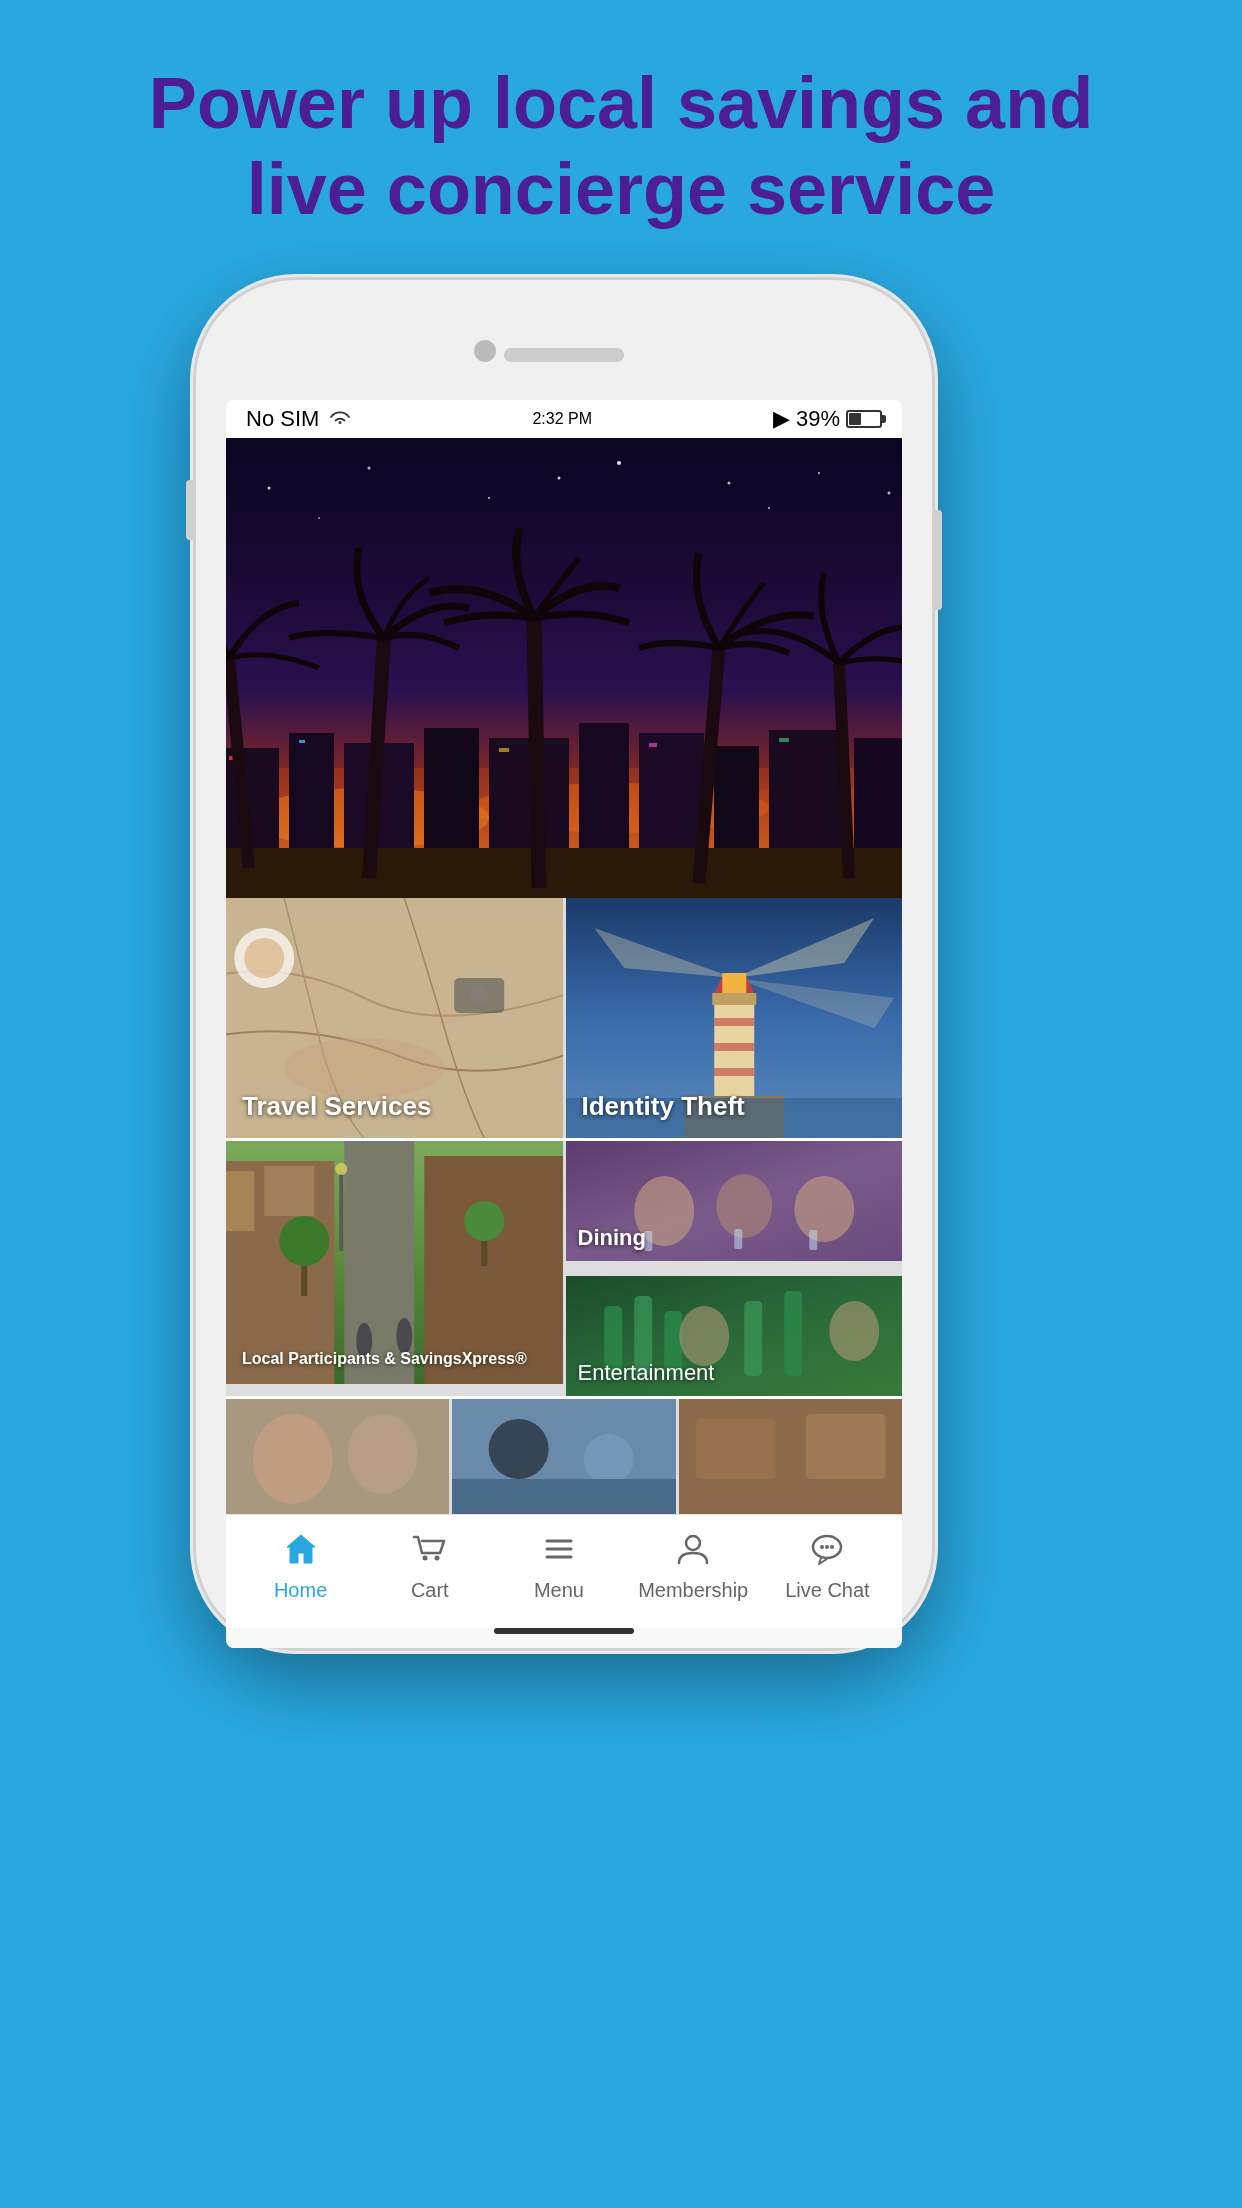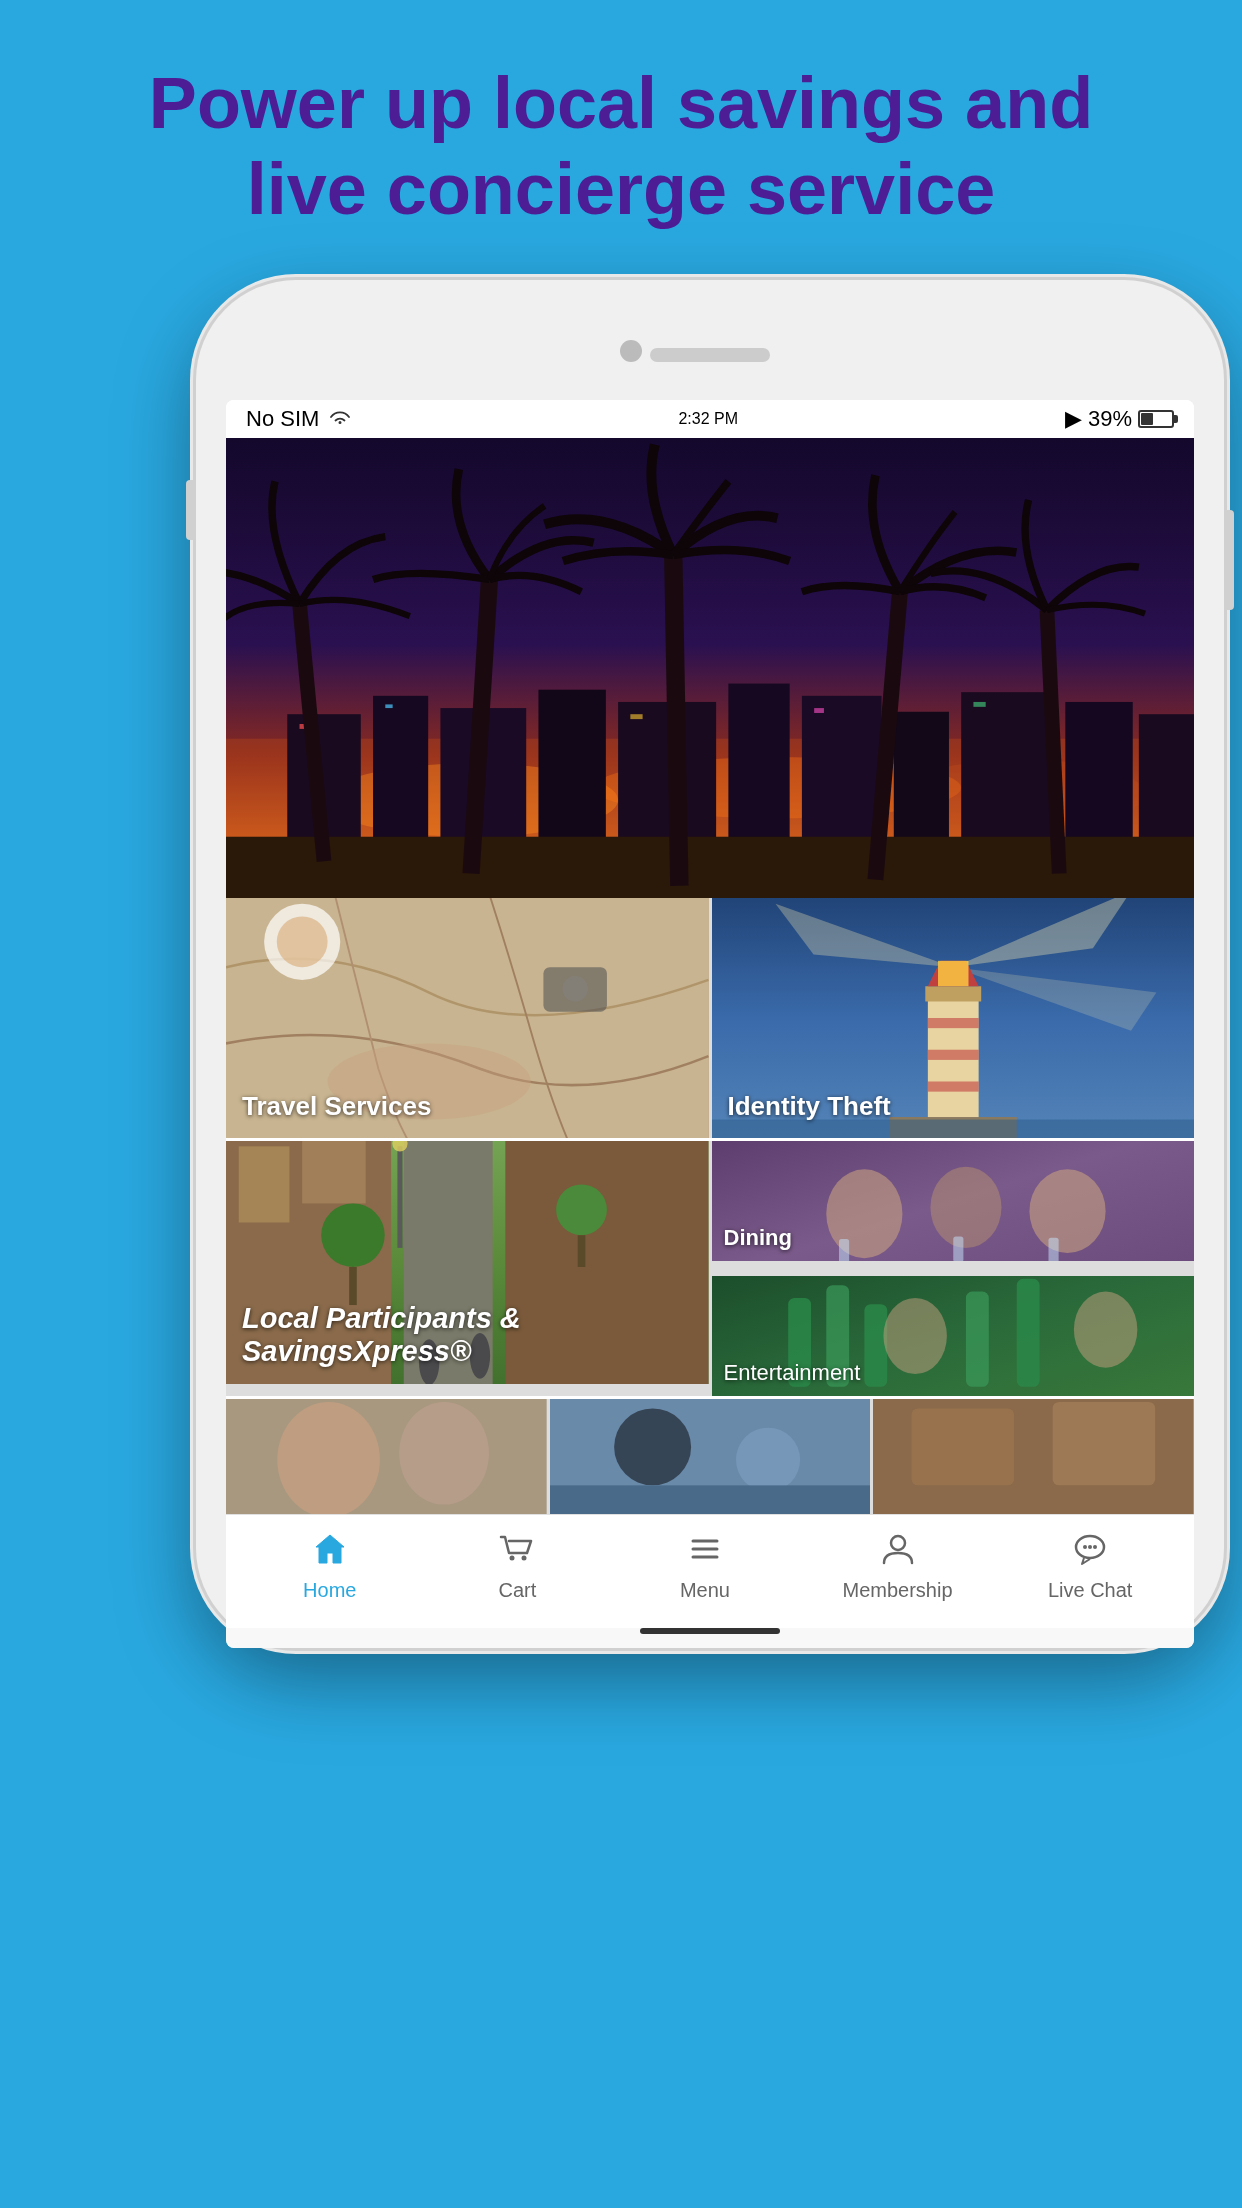--- a/index.html
+++ b/index.html
@@ -37,21 +37,21 @@
       position: absolute;
       top: 280px;
       left: 50%;
       transform: translateX(-50%);
       width: 850px;
     }
 
     
     .phone-shell {
       position: relative;
-      width: 1028px;
+      width: 736px;
       background: #f0f0f0;
       border-radius: 100px;
       padding: 50px 30px 0 30px;
       box-shadow:
         0 0 0 3px #d0d0d0,
         0 0 0 6px #e8e8e8,
         0 30px 80px rgba(0,0,0,0.4);
     }
 
     
@@ -504,21 +504,21 @@
             <circle cx="280" cy="80" r="20" fill="#4a8a3a"></circle>
             <rect x="97" y="125" width="6" height="30" fill="#5a4a2a"></rect>
             <rect x="277" y="100" width="6" height="25" fill="#5a4a2a"></rect>
 
             <rect x="135" y="30" width="4" height="80" fill="#5a5a5a"></rect>
             <circle cx="137" cy="28" r="6" fill="#e0d060" opacity="0.8"></circle>
 
             <ellipse cx="160" cy="200" rx="8" ry="18" fill="#2a2a3a" opacity="0.6"></ellipse>
             <ellipse cx="200" cy="195" rx="8" ry="18" fill="#2a2a3a" opacity="0.6"></ellipse>
           </svg>
-          <div style="position:absolute; bottom:16px; left:16px; color:white; font-size:29px; font-weight:600; text-shadow:0 1px 4px rgba(0,0,0,0.7);font-style:italic;">Local Participants &amp; SavingsXpress®</div>
+          <div style="position:absolute; bottom:16px; left:16px; color:white; font-size:16px; font-weight:600; text-shadow:0 1px 4px rgba(0,0,0,0.7);">Local Participants &amp; SavingsXpress®</div>
         </div>
 
         <div style="display:flex; flex-direction:column; gap:15px;">
 
           <div style="position:relative; height:120px; overflow:hidden; cursor:pointer;">
             <svg width="100%" height="100%" viewBox="0 0 380 120" preserveAspectRatio="xMidYMid slice">
               <defs>
                 <linearGradient id="diningGrad" x1="0" y1="0" x2="1" y2="1">
                   <stop offset="0%" stop-color="#5a3a6a"></stop>
                   <stop offset="50%" stop-color="#7a5a8a"></stop>

